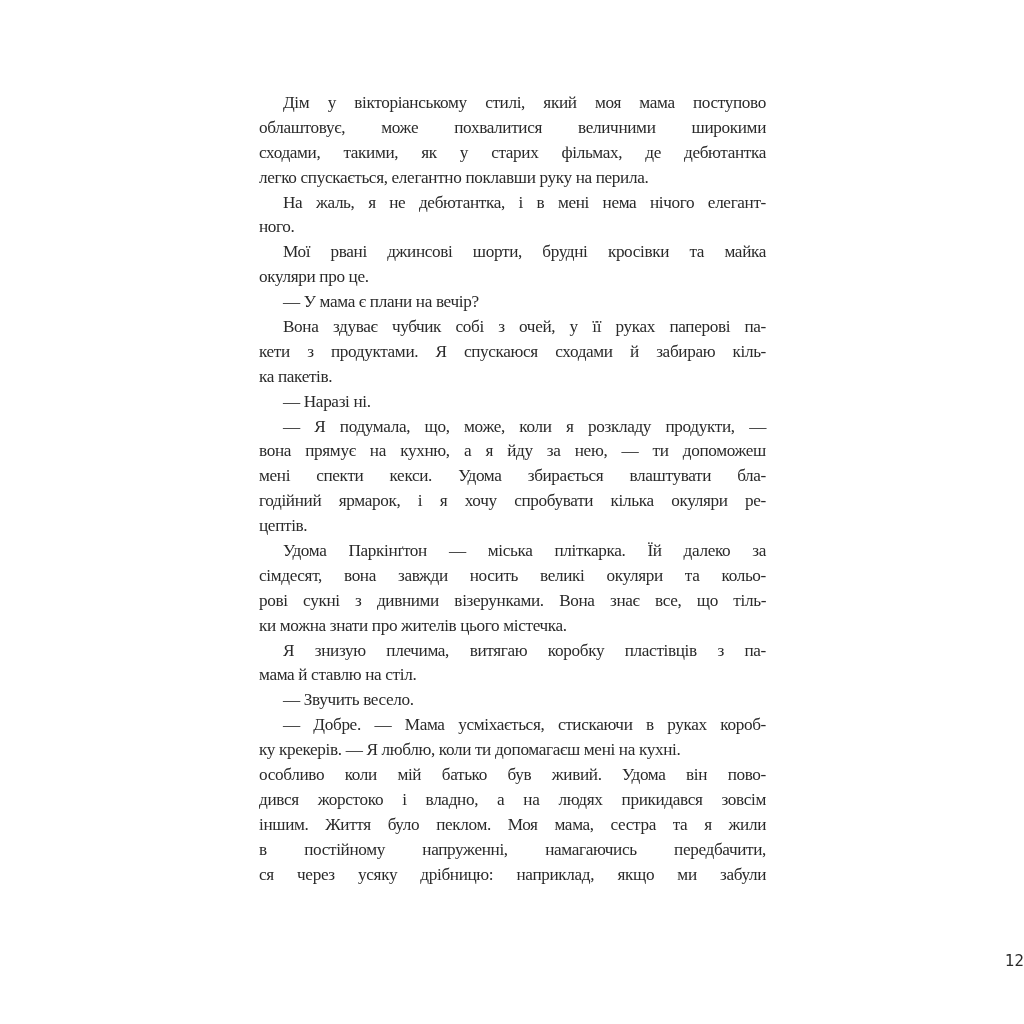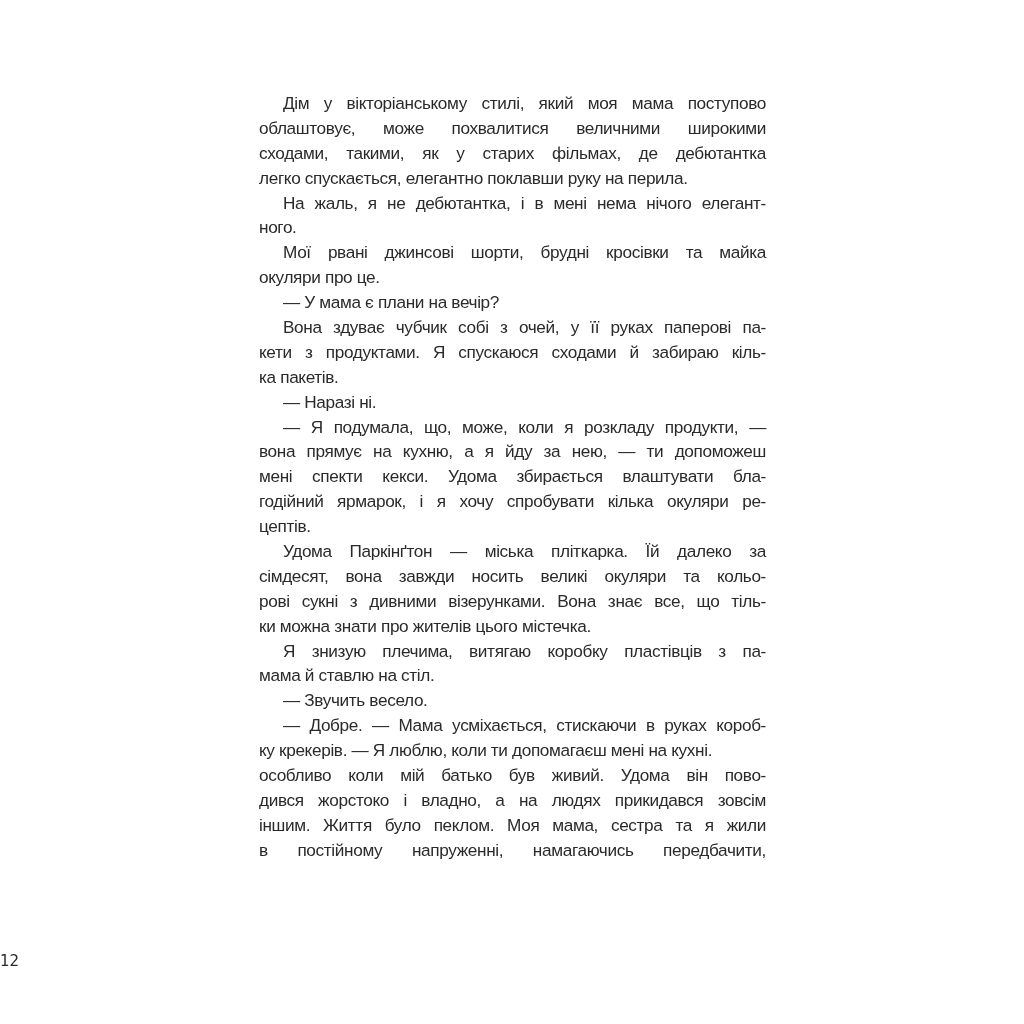--- a/index.html
+++ b/index.html
@@ -2,31 +2,31 @@
 <html><head>
 <meta charset="utf-8">
 <style>
   html, body { margin: 0; padding: 0; background: #ffffff; }
   body { width: 1024px; height: 1024px; position: relative; overflow: hidden; }
   .page {
     position: absolute; left: 0; top: 0; width: 1024px; height: 1024px; background: #ffffff;
   }
   .text-column {
     position: absolute; left: 259px; top: 91px; width: 507px;
-    font-family: Liberation Sans, sans-serif;
+    font-family: Liberation Serif, serif;
     font-size: 17.2px; color: #2a2a2a; letter-spacing: -0.35px;
   }
   .line {
     display: block; height: 24.9px; line-height: 24.9px; white-space: nowrap;
     text-align: justify; text-align-last: justify;
   }
   .line.indent { padding-left: 24px; }
   .line.last { text-align-last: left; }
   .page-number {
-    position: absolute; left: 0; width: 1024px; top: 952px; text-align: left;
+    position: absolute; left: 0; width: 1024px; top: 952px; text-align: right;
     font-family: "DejaVu Sans", "Liberation Sans", sans-serif; font-size: 15px; color: #2a2a2a;
   }
 </style>
 </head>
 <body>
 
 <div class="page">
   <div class="text-column" id="text-column">
       <span class="line indent">Дім у вікторіанському стилі, який моя мама поступово</span>
       <span class="line">облаштовує, може похвалитися величними широкими</span>
@@ -52,15 +52,16 @@
       <span class="line last">ки можна знати про жителів цього містечка.</span>
       <span class="line indent">Я знизую плечима, витягаю коробку пластівців з па-</span>
       <span class="line last">мама й ставлю на стіл.</span>
       <span class="line indent last">— Звучить весело.</span>
       <span class="line indent">— Добре. — Мама усміхається, стискаючи в руках короб-</span>
       <span class="line last">ку крекерів. — Я люблю, коли ти допомагаєш мені на кухні.</span>
       <span class="line">особливо коли мій батько був живий. Удома він пово-</span>
       <span class="line">дився жорстоко і владно, а на людях прикидався зовсім</span>
       <span class="line">іншим. Життя було пеклом. Моя мама, сестра та я жили</span>
       <span class="line">в постійному напруженні, намагаючись передбачити,</span>
+      <span class="line">ся через усяку дрібницю: наприклад, якщо ми забули</span>
     </div>
   <div class="page-number">12</div>
 </div>
 
 </body></html>

